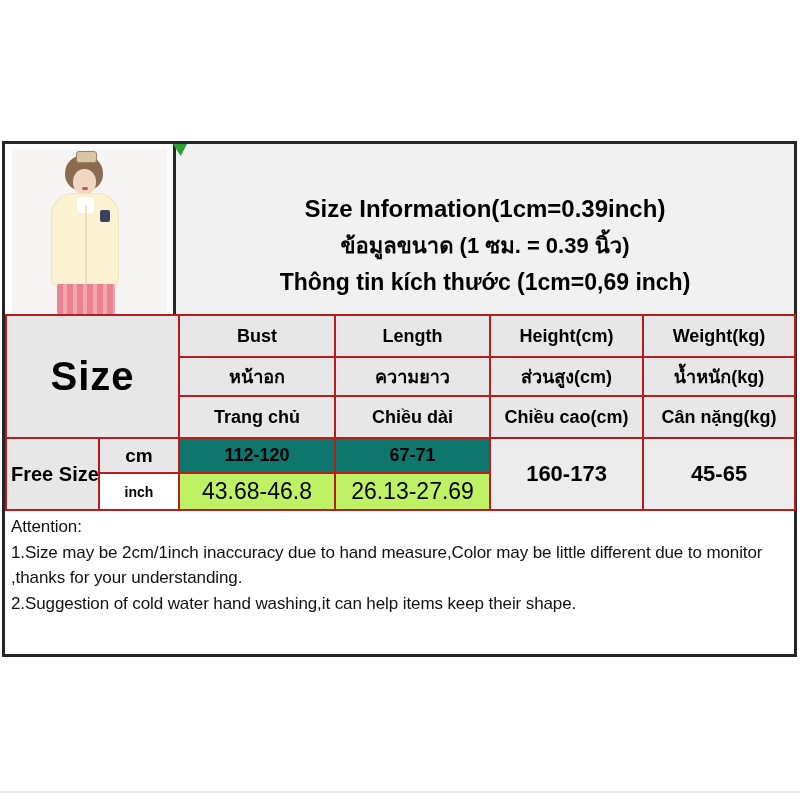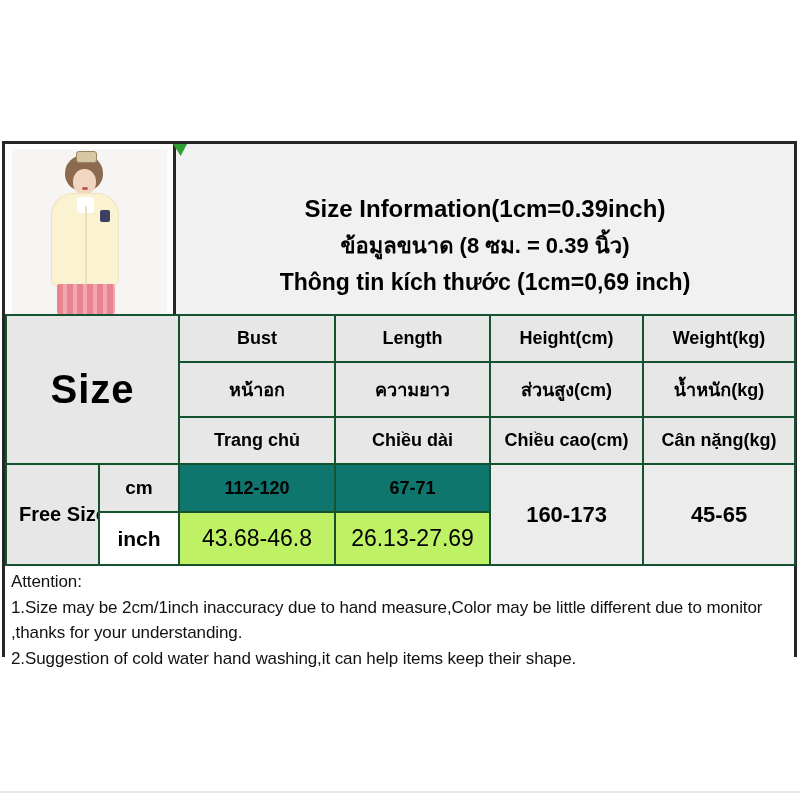--- a/index.html
+++ b/index.html
@@ -2,21 +2,21 @@
 <html><head>
 <meta charset="utf-8">
 <style>
   html,body{margin:0;padding:0;}
   body{width:800px;height:800px;background:#ffffff;font-family:"Liberation Sans",sans-serif;}
   .page{position:relative;width:800px;height:800px;background:#ffffff;overflow:hidden;}
 
   .main-box{
     position:absolute;left:2px;top:141px;width:795px;height:516px;
     box-sizing:border-box;border:3px solid #262626;background:#ffffff;
-    display:flex;flex-direction:column;
+    display:flex;flex-direction:column;justify-content:center;
   }
 
   
   .top-section{height:170px;display:flex;flex:0 0 auto;position:relative;}
   .photo-cell{
     width:171px;flex:0 0 171px;border-right:3px solid #262626;box-sizing:border-box;
     position:relative;background:#fdfdfd;overflow:hidden;
   }
   .photo-backdrop{position:absolute;left:7px;top:5px;right:6px;bottom:0;background:#f6f5f3;}
   .model-hair{position:absolute;left:60px;top:11px;width:38px;height:36px;background:#8b6a50;border-radius:50% 50% 46% 46%;}
@@ -38,30 +38,30 @@
   .title-th{font-size:22px;font-weight:bold;line-height:37px;}
   .title-vi{font-size:23px;font-weight:bold;line-height:37px;}
   .green-marker{
     position:absolute;left:168px;top:0px;width:14px;height:12px;background:#2f9e33;
     clip-path:polygon(0 0,100% 0,55% 100%);
   }
 
   
   table.size-table{border-collapse:collapse;width:100%;table-layout:fixed;flex:0 0 auto;}
   table.size-table td,table.size-table th{
-    border:2px solid #14532d;text-align:center;vertical-align:middle;
-    padding:12px;color:#000;overflow:hidden;white-space:nowrap;
+    border:2px solid #b91c1c;text-align:center;vertical-align:middle;
+    padding:4px;color:#000;overflow:hidden;white-space:nowrap;
   }
   tr.r-en{height:42px;} tr.r-th{height:37px;} tr.r-vi{height:42px;}
   tr.r-cm{height:35px;} tr.r-inch{height:36px;}
   .hdr{background:#e7e7e7;font-weight:bold;font-size:18px;}
   .size-corner{background:#e7e7e7;font-weight:bold;font-size:40px;letter-spacing:1px;}
   .free-size{background:#e7e7e7;font-weight:bold;font-size:20px;}
   .unit-cm{background:#e7e7e7;font-weight:bold;font-size:19px;}
-  .unit-inch{background:#ffffff;font-weight:bold;font-size:21px;}
+  .unit-inch{background:#ffffff;font-weight:bold;font-size:14px;}
   .val-cm{background:#0f766e;font-weight:bold;font-size:18px;color:#2e3a64;}
   .val-inch{background:#bef264;font-weight:normal;font-size:23px;color:#1c1c1c;}
   .val-merged{background:#ececec;font-weight:bold;font-size:22px;color:#2e3a64;}
 
   
   .attention{
     flex:1;background:#ffffff;color:#111;
     padding:3px 6px 0 6px;font-size:17px;line-height:1.5;letter-spacing:-0.1px;
   }
   .attention div{white-space:normal;}
@@ -82,21 +82,21 @@
         <div class="model-face"></div>
         <div class="model-lips"></div>
         <div class="model-hoodie"></div>
         <div class="model-shirt"></div>
         <div class="model-zipper"></div>
         <div class="model-patch"></div>
         <div class="model-skirt"></div>
       </div>
       <div class="title-cell">
         <div class="title-en">Size Information(1cm=0.39inch)</div>
-        <div class="title-th">ข้อมูลขนาด (8 ซม. = 0.39 นิ้ว)</div>
+        <div class="title-th">ข้อมูลขนาด (1 ซม. = 0.39 นิ้ว)</div>
         <div class="title-vi">Thông tin kích thước (1cm=0,69 inch)</div>
       </div>
       <div class="green-marker"></div>
     </div>
 
     <table class="size-table">
       <colgroup>
         <col style="width:93px">
           <col style="width:80px">
           <col style="width:156px">

